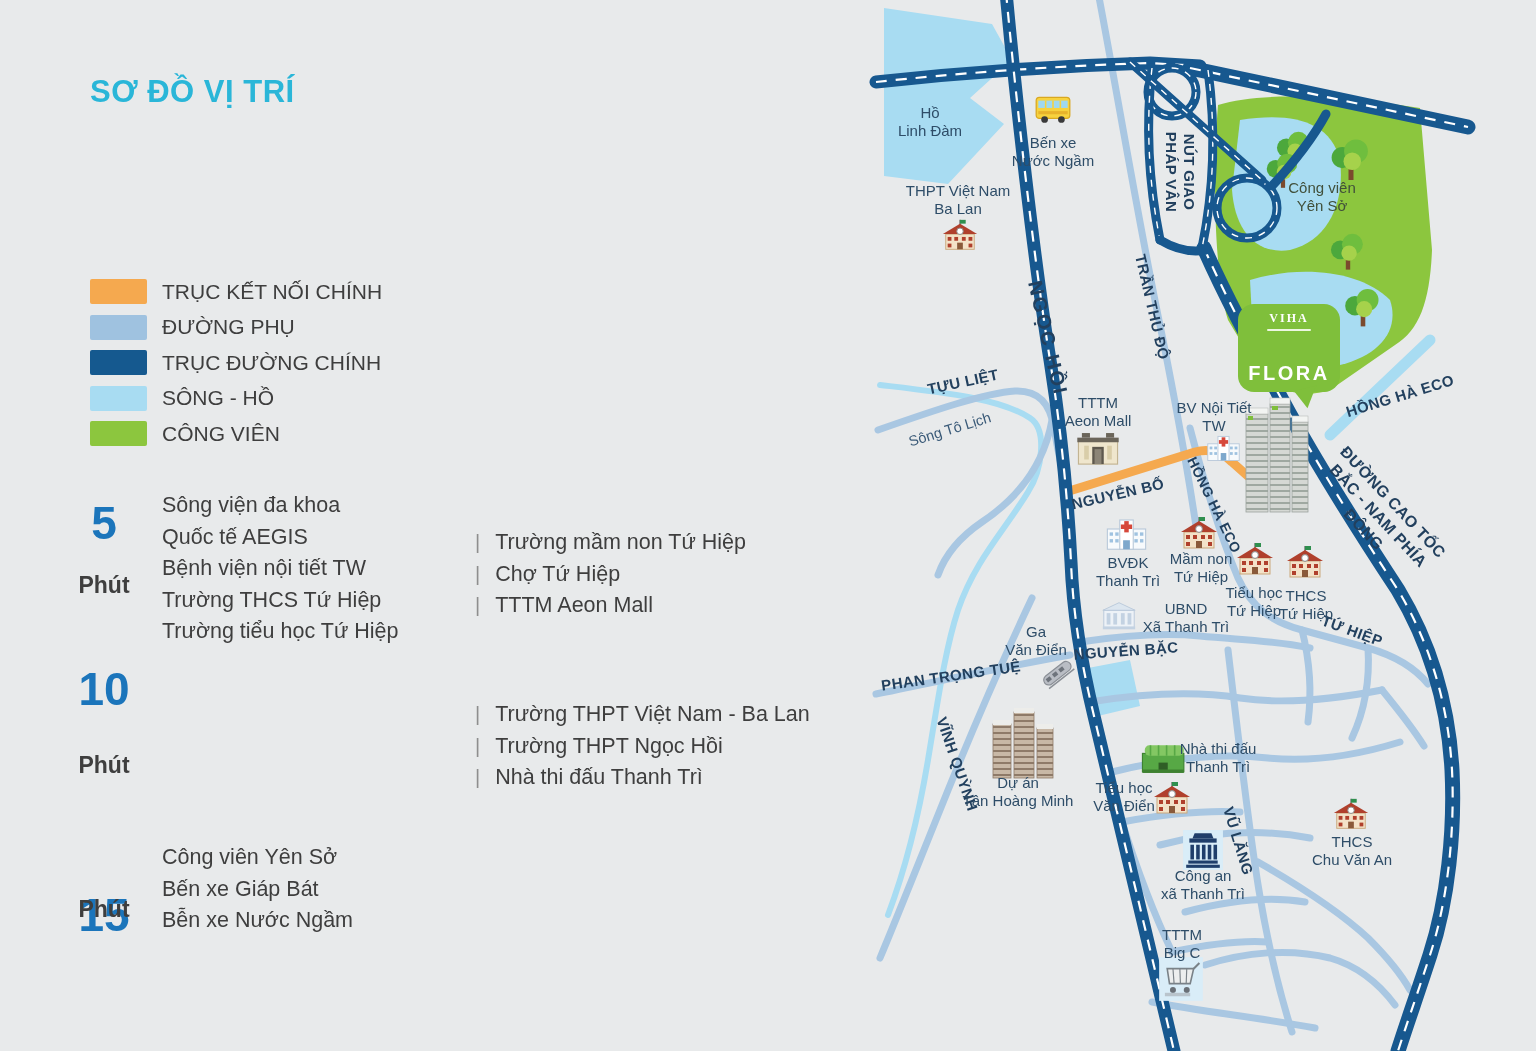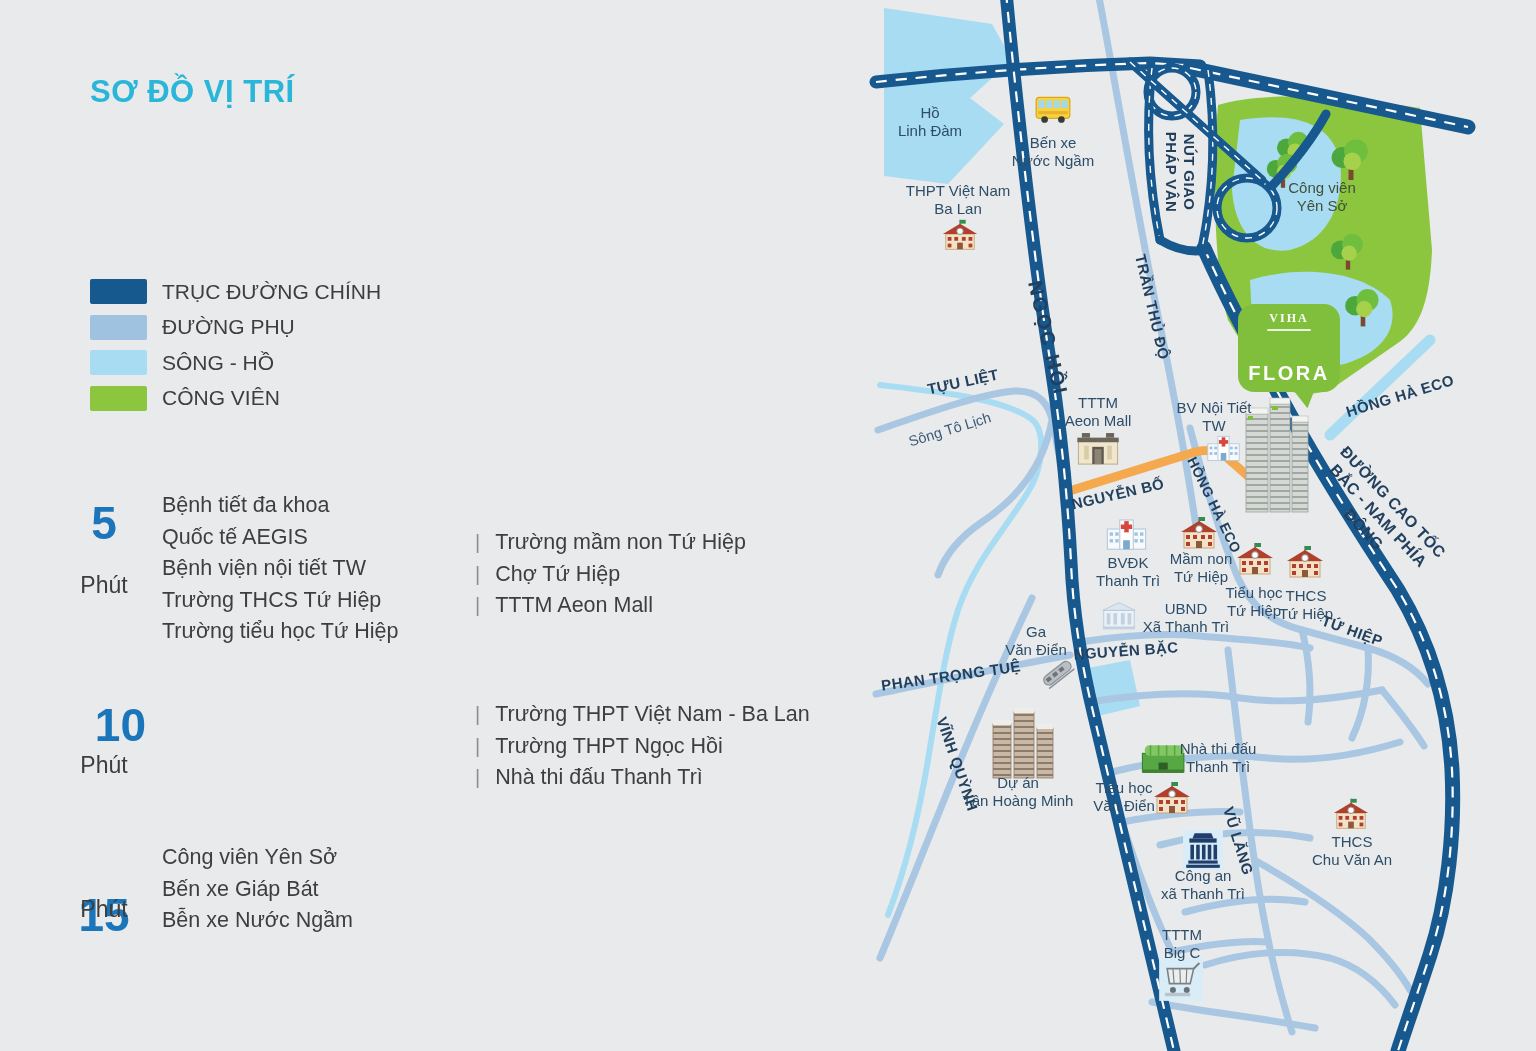--- a/index.html
+++ b/index.html
@@ -6,21 +6,21 @@
   body{font-family:"Liberation Sans","DejaVu Sans",sans-serif;}
   .canvas{position:relative;width:1536px;height:1051px;background:#E8EAEB;overflow:hidden;}
 
   
   .page-title{position:absolute;left:90px;top:74px;font-size:31px;font-weight:bold;color:#2AB6D8;letter-spacing:.5px;}
   .legend{position:absolute;left:90px;top:274px;}
   .legend-row{display:flex;align-items:center;height:35.5px;}
   .legend-chip{width:57px;height:25px;border-radius:2px;flex:0 0 auto;}
   .legend-label{margin-left:15px;font-size:21px;color:#3E3E3E;}
   .num{position:absolute;left:62px;width:84px;text-align:center;font-size:46px;font-weight:bold;color:#1B75BB;}
-  .phut{position:absolute;left:62px;width:84px;text-align:center;font-size:23px;color:#3E3E3E;}
+  .phut{position:absolute;left:62px;width:84px;text-align:center;font-size:23px;color:#3E3E3E;font-weight:bold;}
   .tcol{position:absolute;display:flex;flex-direction:column;}
   .tcol div{font-size:21.5px;line-height:31.5px;color:#3E3E3E;white-space:nowrap;}
   .li2{display:flex;align-items:center;}
   .li2 .bar{color:#8E8E8E;margin-right:15px;font-size:20px;}
 
   
   .mlabel{position:absolute;text-align:center;white-space:pre-line;line-height:1.2;}
   .plabel{font-size:15px;color:#2E4D68;font-weight:400;}
   .rlabel{font-size:15px;font-weight:bold;color:#22405E;letter-spacing:.4px;}
   .rlabel-big{font-size:20px;letter-spacing:2px;}
@@ -352,62 +352,66 @@
 xã Thanh Trì</div>
   <div class="mlabel plabel" style="left:1352px;top:851px;transform:translate(-50%,-50%);">THCS
 Chu Văn An</div>
   <div class="mlabel plabel" style="left:1182px;top:944px;transform:translate(-50%,-50%);">TTTM
 Big C</div>
 
   <div class="page-title">SƠ ĐỒ VỊ TRÍ</div>
 
   <div class="legend">
     <div class="legend-row">
-      <span class="legend-chip" style="background: rgb(21, 89, 143);"></span>
-      <span class="legend-label">TRỤC ĐƯỜNG CHÍNH</span>
+      <span class="legend-chip" style="background: rgb(245, 169, 79);"></span>
+      <span class="legend-label">TRỤC KẾT NỐI CHÍNH</span>
     </div>
     <div class="legend-row">
       <span class="legend-chip" style="background: rgb(159, 194, 224);"></span>
       <span class="legend-label">ĐƯỜNG PHỤ</span>
+    </div>
+    <div class="legend-row">
+      <span class="legend-chip" style="background: rgb(21, 89, 143);"></span>
+      <span class="legend-label">TRỤC ĐƯỜNG CHÍNH</span>
     </div>
     <div class="legend-row">
       <span class="legend-chip" style="background: rgb(168, 220, 242);"></span>
       <span class="legend-label">SÔNG - HỒ</span>
     </div>
     <div class="legend-row">
       <span class="legend-chip" style="background: rgb(140, 198, 62);"></span>
       <span class="legend-label">CÔNG VIÊN</span>
     </div>
   </div>
 
   <div class="num" style="top:496px;">5</div>
   <div class="phut" style="top:572px;">Phút</div>
   <div class="tcol" style="left:162px;top:490px;">
-    <div>Bệnh tiết đa khoa</div>
+    <div>Sông viện đa khoa</div>
     <div>Quốc tế AEGIS</div>
     <div>Bệnh viện nội tiết TW</div>
     <div>Trường THCS Tứ Hiệp</div>
     <div>Trường tiểu học Tứ Hiệp</div>
   </div>
   <div class="tcol" style="left:475px;top:527px;">
     <div class="li2">
         <span class="bar">|</span>
         <span>Trường mầm non Tứ Hiệp</span>
       </div>
     <div class="li2">
         <span class="bar">|</span>
         <span>Chợ Tứ Hiệp</span>
       </div>
     <div class="li2">
         <span class="bar">|</span>
         <span>TTTM Aeon Mall</span>
       </div>
   </div>
 
-  <div class="num" style="top:698px;text-align:right;">10</div>
+  <div class="num" style="top:662px;">10</div>
   <div class="phut" style="top:752px;">Phút</div>
   <div class="tcol" style="left:475px;top:699px;">
     <div class="li2">
         <span class="bar">|</span>
         <span>Trường THPT Việt Nam - Ba Lan</span>
       </div>
     <div class="li2">
         <span class="bar">|</span>
         <span>Trường THPT Ngọc Hồi</span>
       </div>

